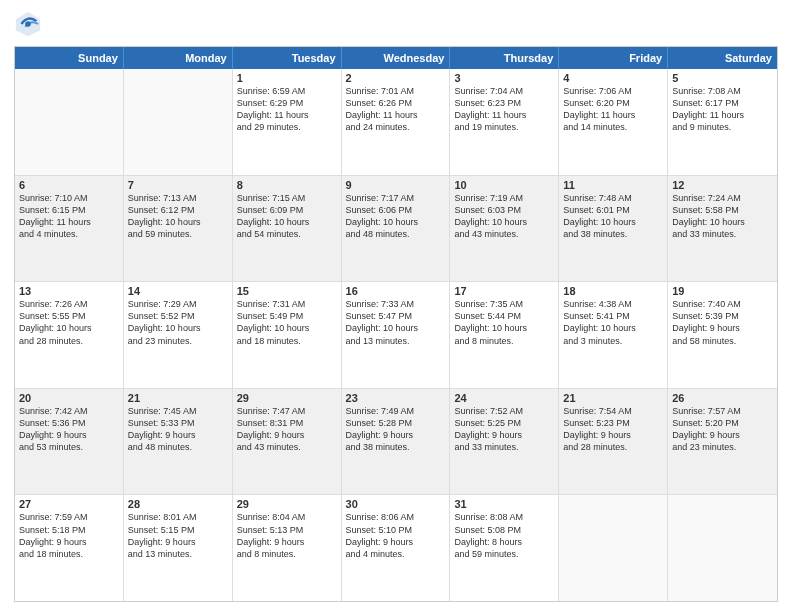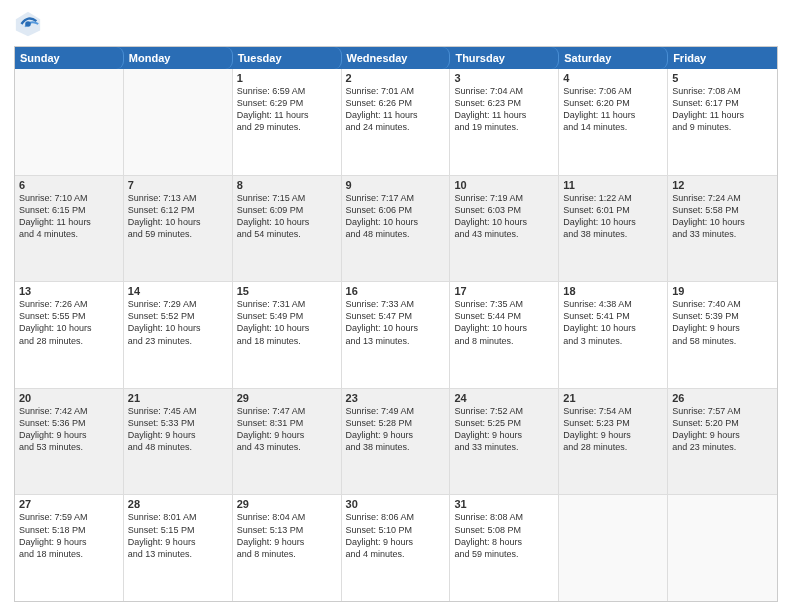--- a/index.html
+++ b/index.html
@@ -69,23 +69,22 @@
     .cal-header {
       display: grid;
       grid-template-columns: repeat(7, 1fr);
       background: #2a6db5;
     }
     .cal-header-cell {
       color: #fff;
       font-size: 11px;
       font-weight: bold;
       padding: 5px 5px;
-      text-align: left;
+      text-align: right;
       border-right: 1px solid #4a8fd5;
-      border-radius: 8px;
     }
     .cal-header-cell:last-child { border-right: none; }
     .cal-body {
       flex: 1;
       display: flex;
       flex-direction: column;
     }
     .cal-row {
       display: grid;
       grid-template-columns: repeat(7, 1fr);
@@ -140,22 +139,22 @@
     </div>
   </div>
 
   <div class="calendar">
     <div class="cal-header">
         <div class="cal-header-cell">Sunday</div>
         <div class="cal-header-cell">Monday</div>
         <div class="cal-header-cell">Tuesday</div>
         <div class="cal-header-cell">Wednesday</div>
         <div class="cal-header-cell">Thursday</div>
+        <div class="cal-header-cell">Friday</div>
         <div class="cal-header-cell">Saturday</div>
-        <div class="cal-header-cell">Friday</div>
       </div>
     <div class="cal-body">
         <div class="cal-row">
           <div class="cal-cell empty"></div>
           <div class="cal-cell empty"></div>
           <div class="cal-cell">
             <div class="day-num">1</div>
             <div class="cell-line">Sunrise: 6:59 AM</div>
             <div class="cell-line">Sunset: 6:29 PM</div>
             <div class="cell-line">Daylight: 11 hours</div>
@@ -221,21 +220,21 @@
           </div>
           <div class="cal-cell shaded">
             <div class="day-num">10</div>
             <div class="cell-line">Sunrise: 7:19 AM</div>
             <div class="cell-line">Sunset: 6:03 PM</div>
             <div class="cell-line">Daylight: 10 hours</div>
             <div class="cell-line">and 43 minutes.</div>
           </div>
           <div class="cal-cell shaded">
             <div class="day-num">11</div>
-            <div class="cell-line">Sunrise: 1:22 AM</div>
+            <div class="cell-line">Sunrise: 7:48 AM</div>
             <div class="cell-line">Sunset: 6:01 PM</div>
             <div class="cell-line">Daylight: 10 hours</div>
             <div class="cell-line">and 38 minutes.</div>
           </div>
           <div class="cal-cell shaded">
             <div class="day-num">12</div>
             <div class="cell-line">Sunrise: 7:24 AM</div>
             <div class="cell-line">Sunset: 5:58 PM</div>
             <div class="cell-line">Daylight: 10 hours</div>
             <div class="cell-line">and 33 minutes.</div>

